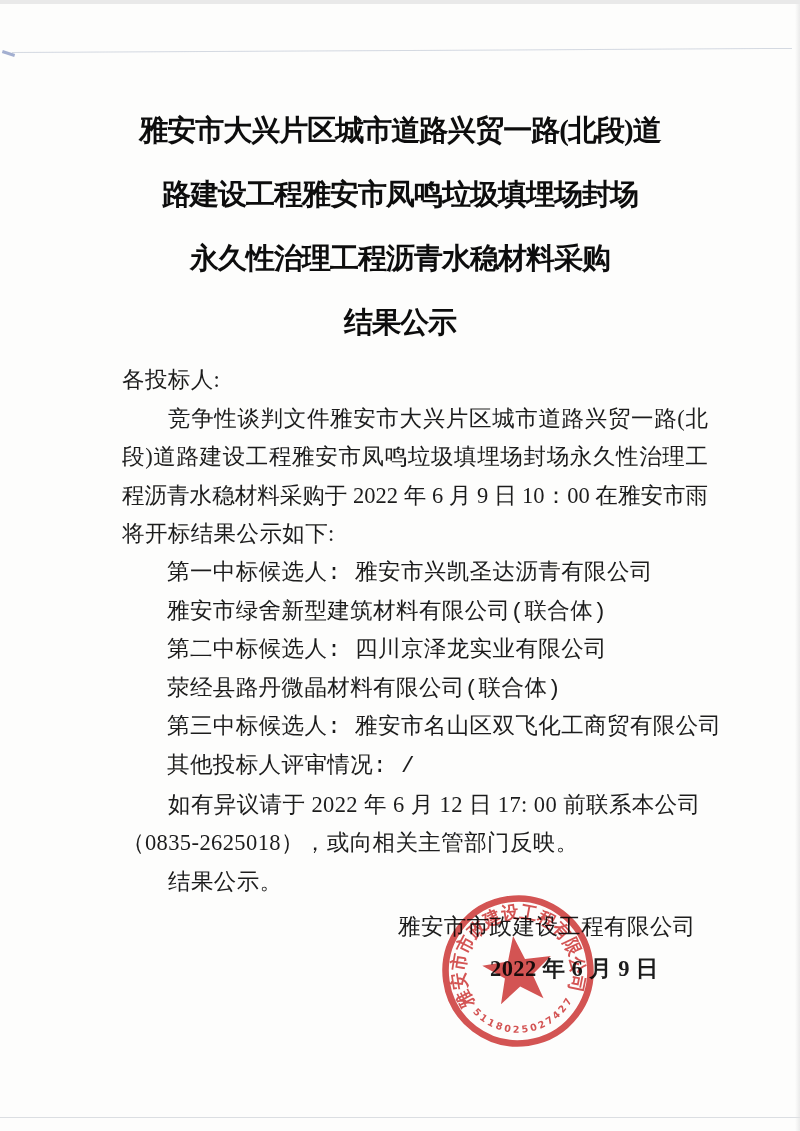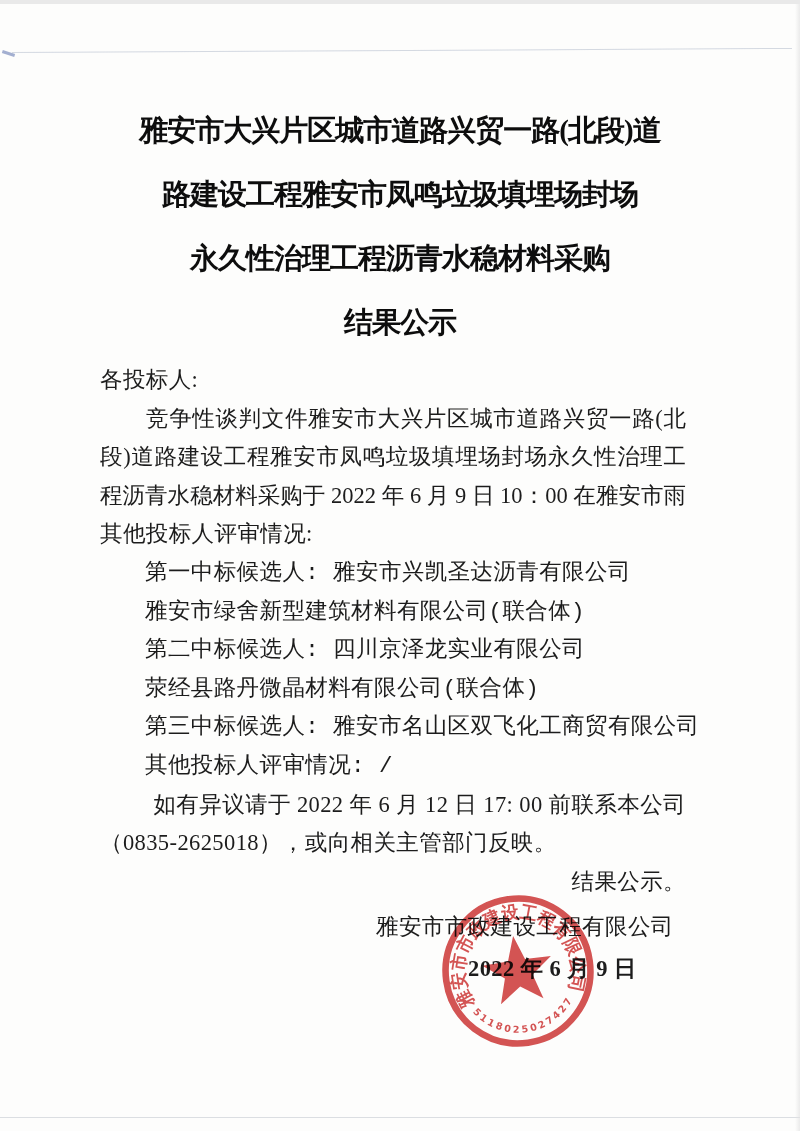--- a/index.html
+++ b/index.html
@@ -25,27 +25,27 @@
   
   .title{
     position:absolute;left:0;top:94px;width:800px;
     text-align:center;font-weight:700;color:#0d0d0d;
     font-size:29px;line-height:64px;letter-spacing:-1px;
   }
   .title-line{white-space:nowrap;}
 
   
   .body{
-    position:absolute;left:100px;top:357px;width:586px;
+    position:absolute;left:122px;top:357px;width:586px;
     font-size:22.5px;line-height:38.6px;letter-spacing:.4px;
     color:#1c1c1c;
   }
   .line{white-space:nowrap;}
   .jline{white-space:normal;text-align:justify;text-align-last:justify;letter-spacing:0;}
-  .indent{padding-left:46px;text-align:right;}
+  .indent{padding-left:46px;}
   .listline{padding-left:45px;font-family:Liberation Mono, monospace;}
   .sig-company{padding-left:276px;margin-top:5px;line-height:42px;}
   .sig-date{padding-left:368px;line-height:42px;font-weight:bold;}
 
   
   .stamp{
     position:absolute;left:437px;top:886px;width:162px;height:162px;
     mix-blend-mode:multiply;opacity:.88;
     transform:rotate(-8deg);
     pointer-events:none;
@@ -68,21 +68,21 @@
     <div class="title-line">永久性治理工程沥青水稳材料采购</div>
     <div class="title-line">结果公示</div>
   </div>
 
   <div class="body">
     <div class="line">各投标人:</div>
 
     <div class="jline indent">竞争性谈判文件雅安市大兴片区城市道路兴贸一路(北</div>
     <div class="jline">段)道路建设工程雅安市凤鸣垃圾填埋场封场永久性治理工</div>
     <div class="jline">程沥青水稳材料采购于 2022 年 6 月 9 日 10：00 在雅安市雨</div>
-    <div class="line">其他投标人评审情况:</div>
+    <div class="line">将开标结果公示如下:</div>
 
     <div class="line listline">第一中标候选人: 雅安市兴凯圣达沥青有限公司</div>
     <div class="line listline">雅安市绿舍新型建筑材料有限公司(联合体)</div>
     <div class="line listline">第二中标候选人: 四川京泽龙实业有限公司</div>
     <div class="line listline">荥经县路丹微晶材料有限公司(联合体)</div>
     <div class="line listline">第三中标候选人: 雅安市名山区双飞化工商贸有限公司</div>
     <div class="line listline">其他投标人评审情况: /</div>
 
     <div class="line indent">如有异议请于 2022 年 6 月 12 日 17: 00 前联系本公司</div>
     <div class="line">（0835-2625018），或向相关主管部门反映。</div>

